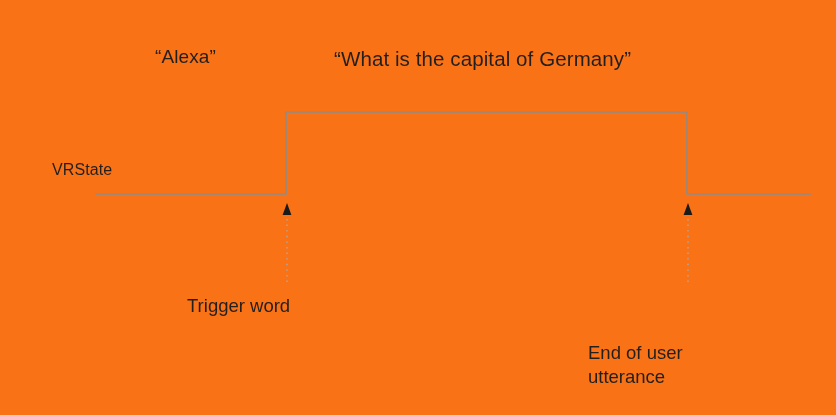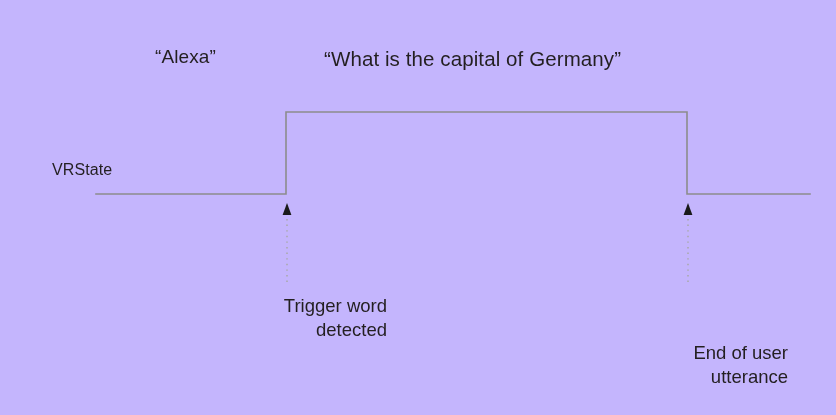--- a/index.html
+++ b/index.html
@@ -9,21 +9,21 @@
     background: #ffffff;
   }
   body {
     font-family: "Liberation Sans", sans-serif;
     -webkit-font-smoothing: antialiased;
   }
   #diagram-root {
     position: relative;
     width: 836px;
     height: 415px;
-    background: #c4b5fd;
+    background: #f97316;
     overflow: hidden;
   }
   .svg-layer {
     position: absolute;
     left: 0;
     top: 0;
     width: 836px;
     height: 415px;
   }
   .txt {
@@ -38,21 +38,21 @@
   }
   .utterance-label.wide {
     font-size: 20.5px;
   }
   .signal-name {
     font-size: 16px;
     letter-spacing: 0.1px;
   }
   .event-caption {
     font-size: 18.5px;
-    text-align: right;
+    text-align: left;
     line-height: 1.28;
     white-space: normal;
   }
   .event-caption .cap-line {
     display: block;
   }
 </style>
 </head>
 <body>
 
@@ -68,27 +68,26 @@
     </g>
 
     <g>
       <line x1="688" y1="282" x2="688" y2="212" stroke="#a8a8a8" stroke-width="1.5" stroke-dasharray="1.4 4.2" stroke-linecap="butt"></line>
       <path d="M 688 203 L 692.4 215 L 683.6 215 Z" fill="#1a1a1a"></path>
     </g>
   </svg>
 
   <div class="txt utterance-label" style="left:155px; top:46px;">“Alexa”</div>
 
-  <div class="txt utterance-label wide" style="left:324px; top:48px;">“What is the capital of Germany”</div>
+  <div class="txt utterance-label wide" style="left:334px; top:48px;">“What is the capital of Germany”</div>
 
   <div class="txt signal-name" style="left:52px; top:161px;">VRState</div>
 
   <div class="txt event-caption" style="left:187px; top:294px; width:200px;">
     <span class="cap-line">Trigger word</span>
-    <span class="cap-line">detected</span>
   </div>
 
   <div class="txt event-caption" style="left:588px; top:294px; width:200px;margin-top:47px;">
     <span class="cap-line">End of user</span>
     <span class="cap-line">utterance</span>
   </div>
 
 </div>
 
 </body></html>

